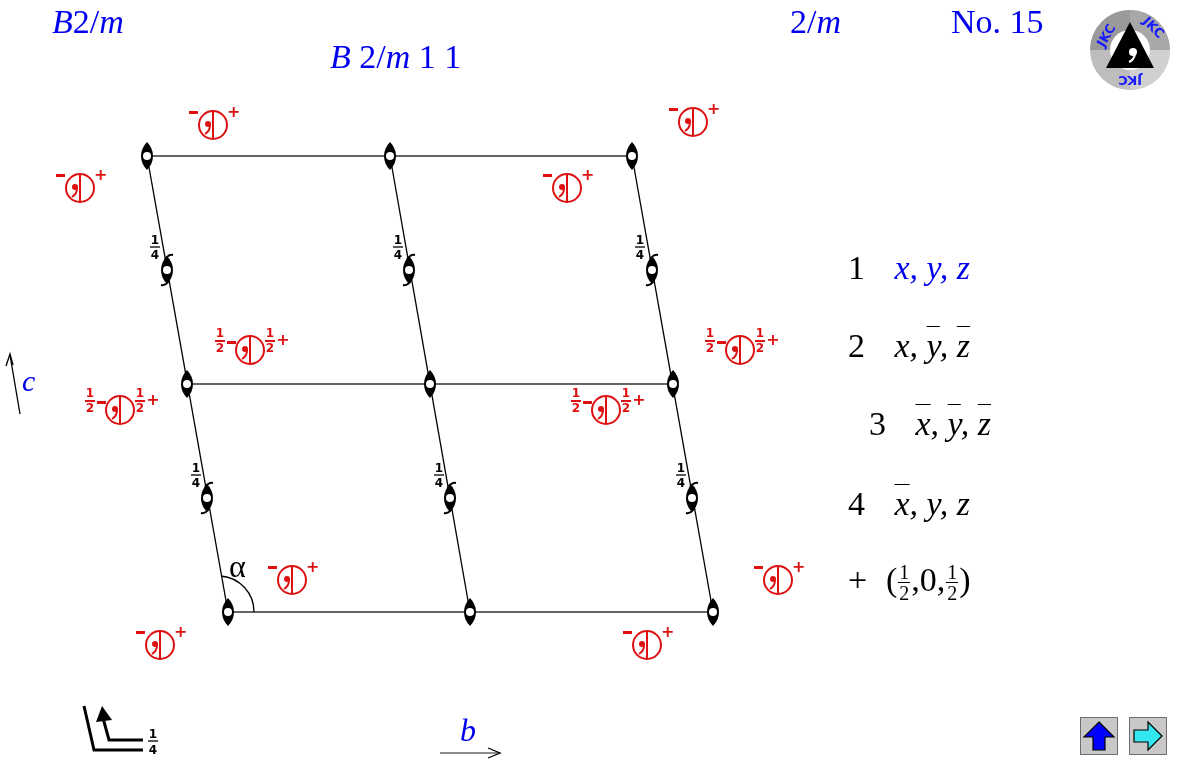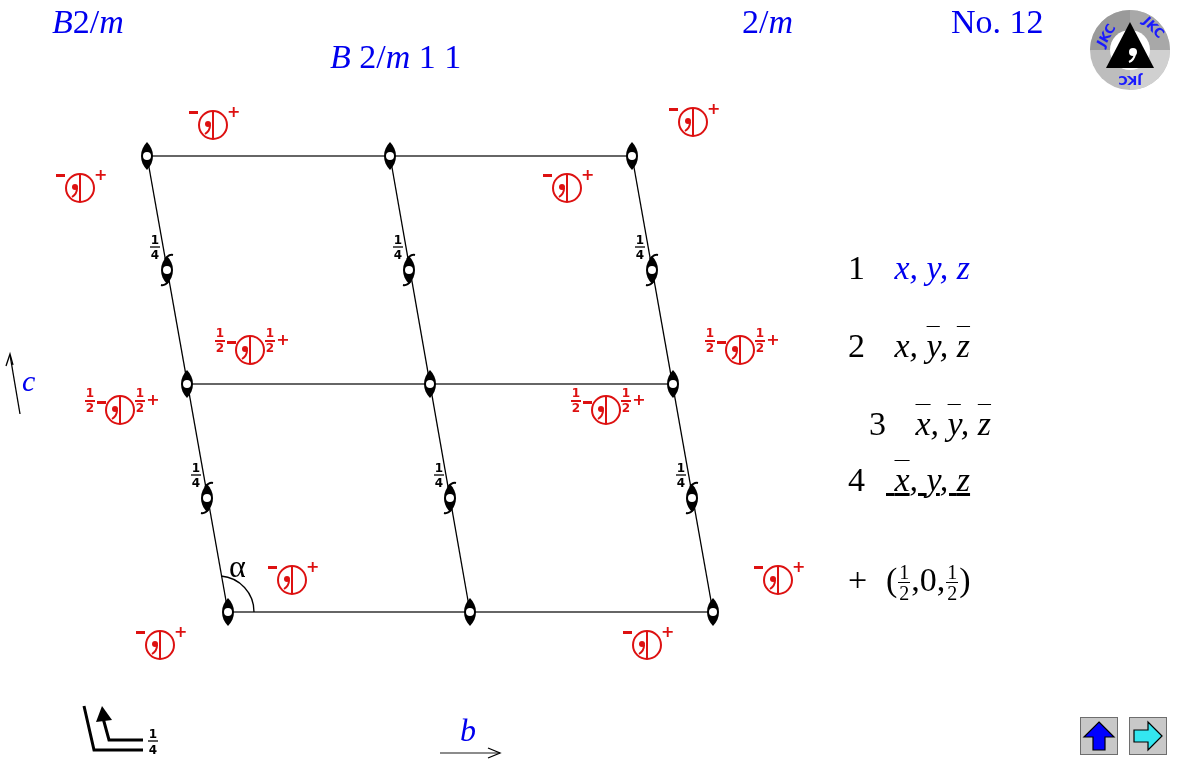--- a/index.html
+++ b/index.html
@@ -21,24 +21,24 @@
 </style>
 </head>
 <body>
 
 <div class="hdr" style="left:10px;margin-left:42px;">
   <i>B</i><span>2/</span><i>m</i>
 </div>
 <div class="hdr" style="left:330px;margin-top:35px;">
   <i>B</i><span> 2/</span><i>m</i><span> 1 1</span>
 </div>
-<div class="hdr" style="left:742px;">
+<div class="hdr" style="left:790px;">
   <span>2/</span><i>m</i>
 </div>
-<div class="hdr" style="left:951px;">No. 12</div>
+<div class="hdr" style="left:951px;">No. 15</div>
 
 <div id="logo">
   <svg width="84" height="84" viewBox="0 0 84 84">
     <circle cx="42" cy="42" r="40" fill="#bdbdbd"></circle>
     <path d="M42 2 A40 40 0 0 1 82 42 L42 42 Z" fill="#a8a8a8"></path>
     <path d="M42 42 L2 42 A40 40 0 0 1 42 2 Z" fill="#9a9a9a"></path>
     <path d="M42 42 L82 42 A40 40 0 0 1 42 82 Z" fill="#d0d0d0"></path>
     <circle cx="42" cy="42" r="20" fill="#ffffff"></circle>
     <polygon points="42,14 66,60 18,60" fill="#000000"></polygon>
     <polygon points="42,18 34,36 50,36" fill="#ffffff" opacity="0"></polygon>
@@ -256,21 +256,21 @@
   <span class="blue it"><span>x</span>, <span>y</span>, <span>z</span></span>
 </div>
 <div class="ops" style="top:326px;">
   <span class="num">2</span>
   <span class="it"><span>x</span>, <span class="bar">y</span>, <span class="bar">z</span></span>
 </div>
 <div class="ops" style="top:404px;margin-left:21px;">
   <span class="num">3</span>
   <span class="it"><span class="bar">x</span>, <span class="bar">y</span>, <span class="bar">z</span></span>
 </div>
-<div class="ops" style="top:460px;text-decoration:underline;">
+<div class="ops" style="top:484px;">
   <span class="num">4</span>
   <span class="it"><span class="bar">x</span>, <span>y</span>, <span>z</span></span>
 </div>
 <div class="ops" style="top:560px;">
   <span class="num">+</span><span>(</span><span class="frac">
       <span class="n">1</span>
       <span class="d">2</span>
     </span>,<span>0</span>,<span class="frac">
       <span class="n">1</span>
       <span class="d">2</span>

